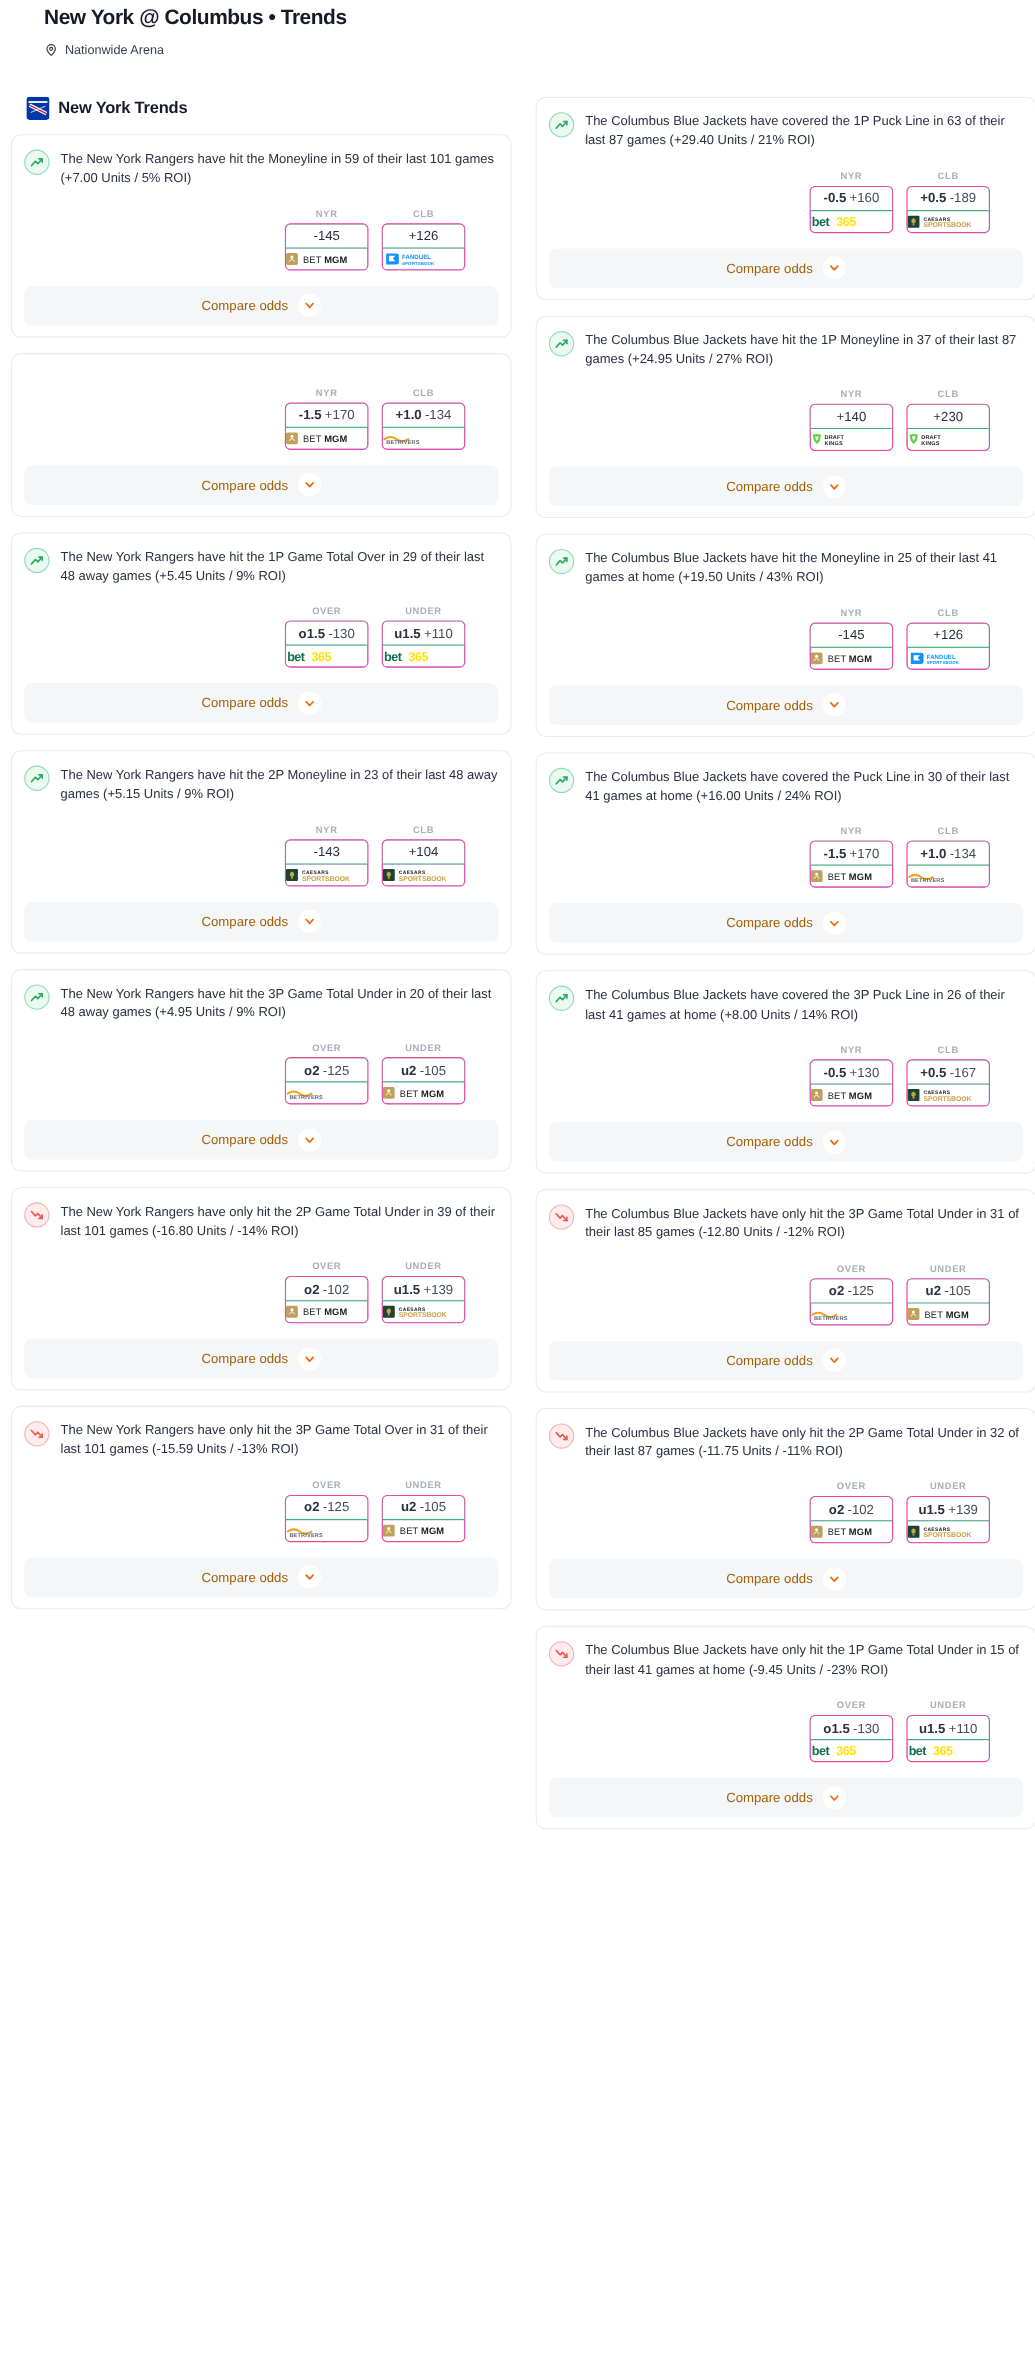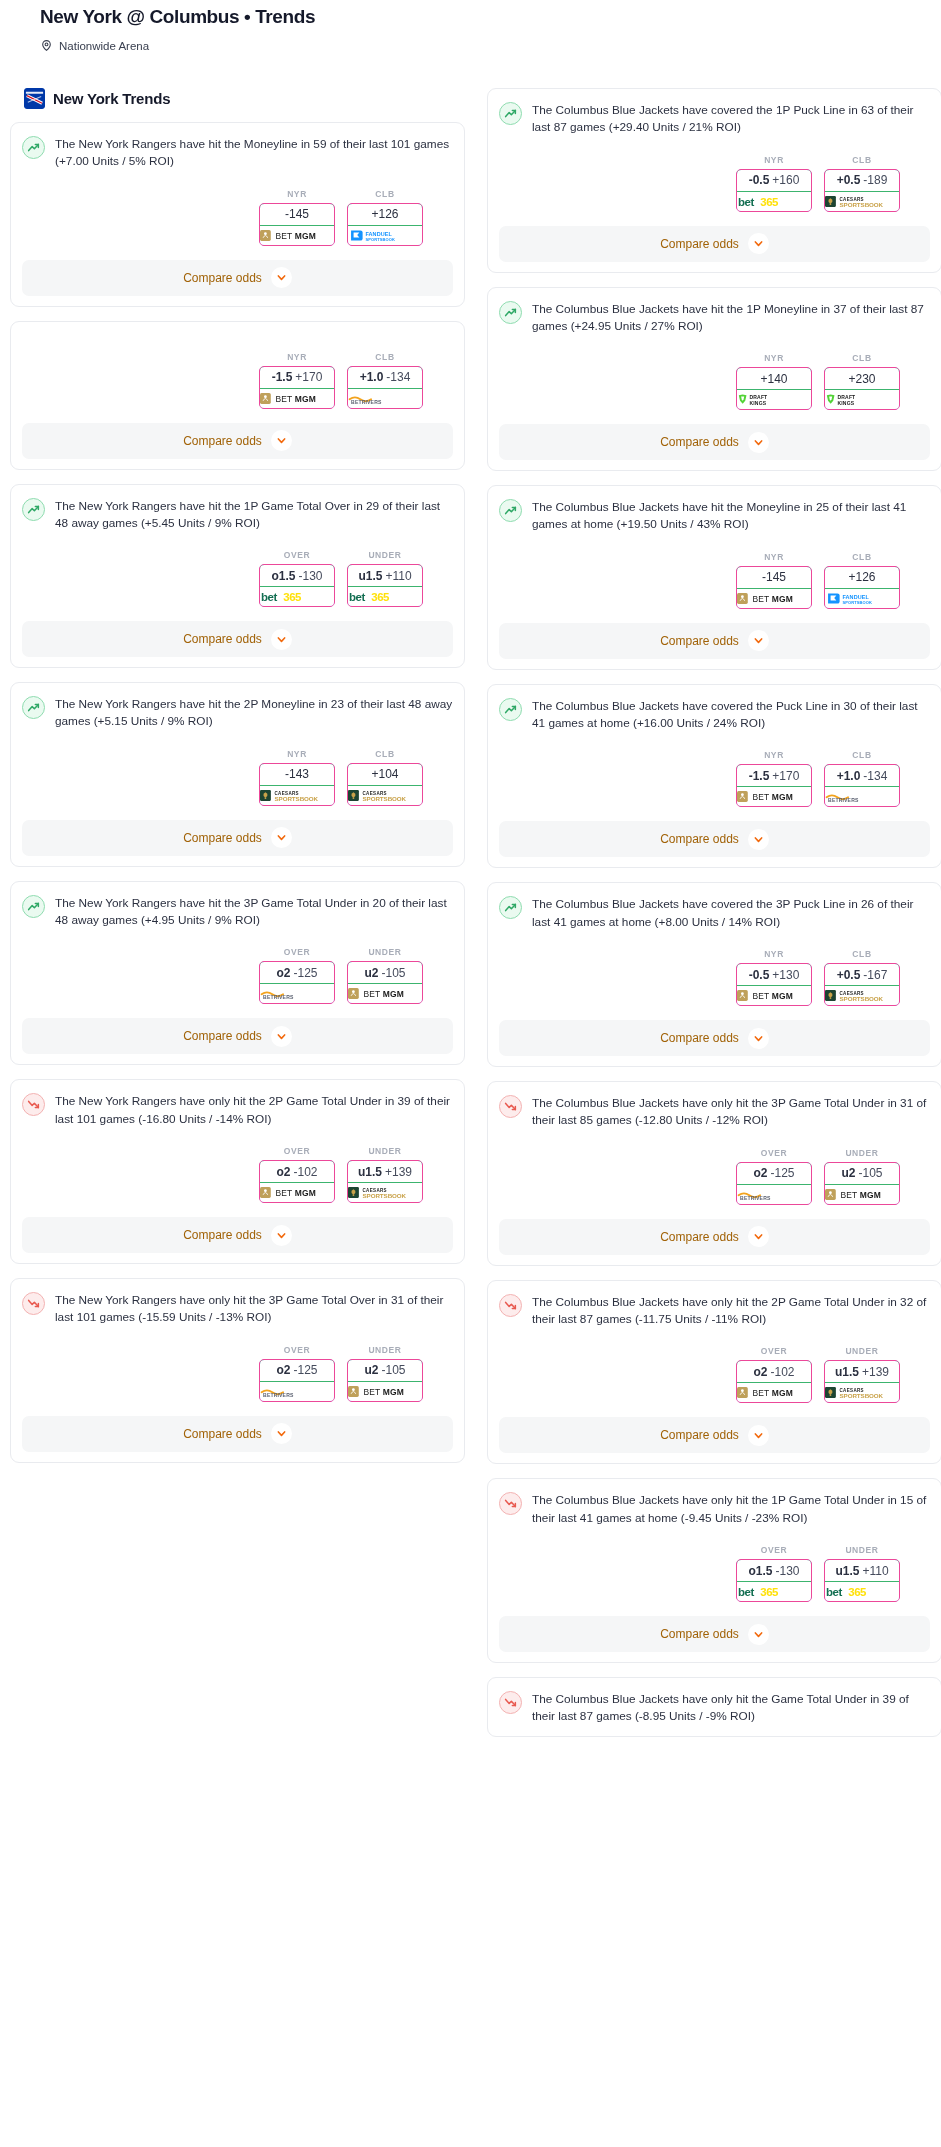--- a/index.html
+++ b/index.html
@@ -979,25 +979,14 @@
         </div>
         <div class="compare-bar">
           <span class="compare-text">Compare odds</span>
           <span class="chev-circle">
             <svg width="11" height="11" viewBox="0 0 14 14" fill="none" stroke="#f2690d" stroke-width="2" stroke-linecap="round" stroke-linejoin="round">
     <path d="M3 5 L7 9.4 L11 5"></path>
             </svg>
           </span>
         </div>
       </div>
-      <div class="card">
-        <div class="trend-row">
-          <div class="trend-icon down">
-            <svg width="15" height="15" viewBox="0 0 17 16" fill="none" stroke="#e8594f" stroke-width="1.7" stroke-linecap="round" stroke-linejoin="round">
-              <path d="M3 4.5 L7 9 L9.5 6.5 L14 11.5"></path>
-              <path d="M14 11.5 h-3.4 M14 11.5 v-3.4"></path>
-            </svg>
-          </div>
-          <div class="trend-text">The Columbus Blue Jackets have only hit the Game Total Under in 39 of their last 87 games (-8.95 Units / -9% ROI)</div>
-        </div>
-      </div>
     </div>
   </div>
 
 </body></html>

